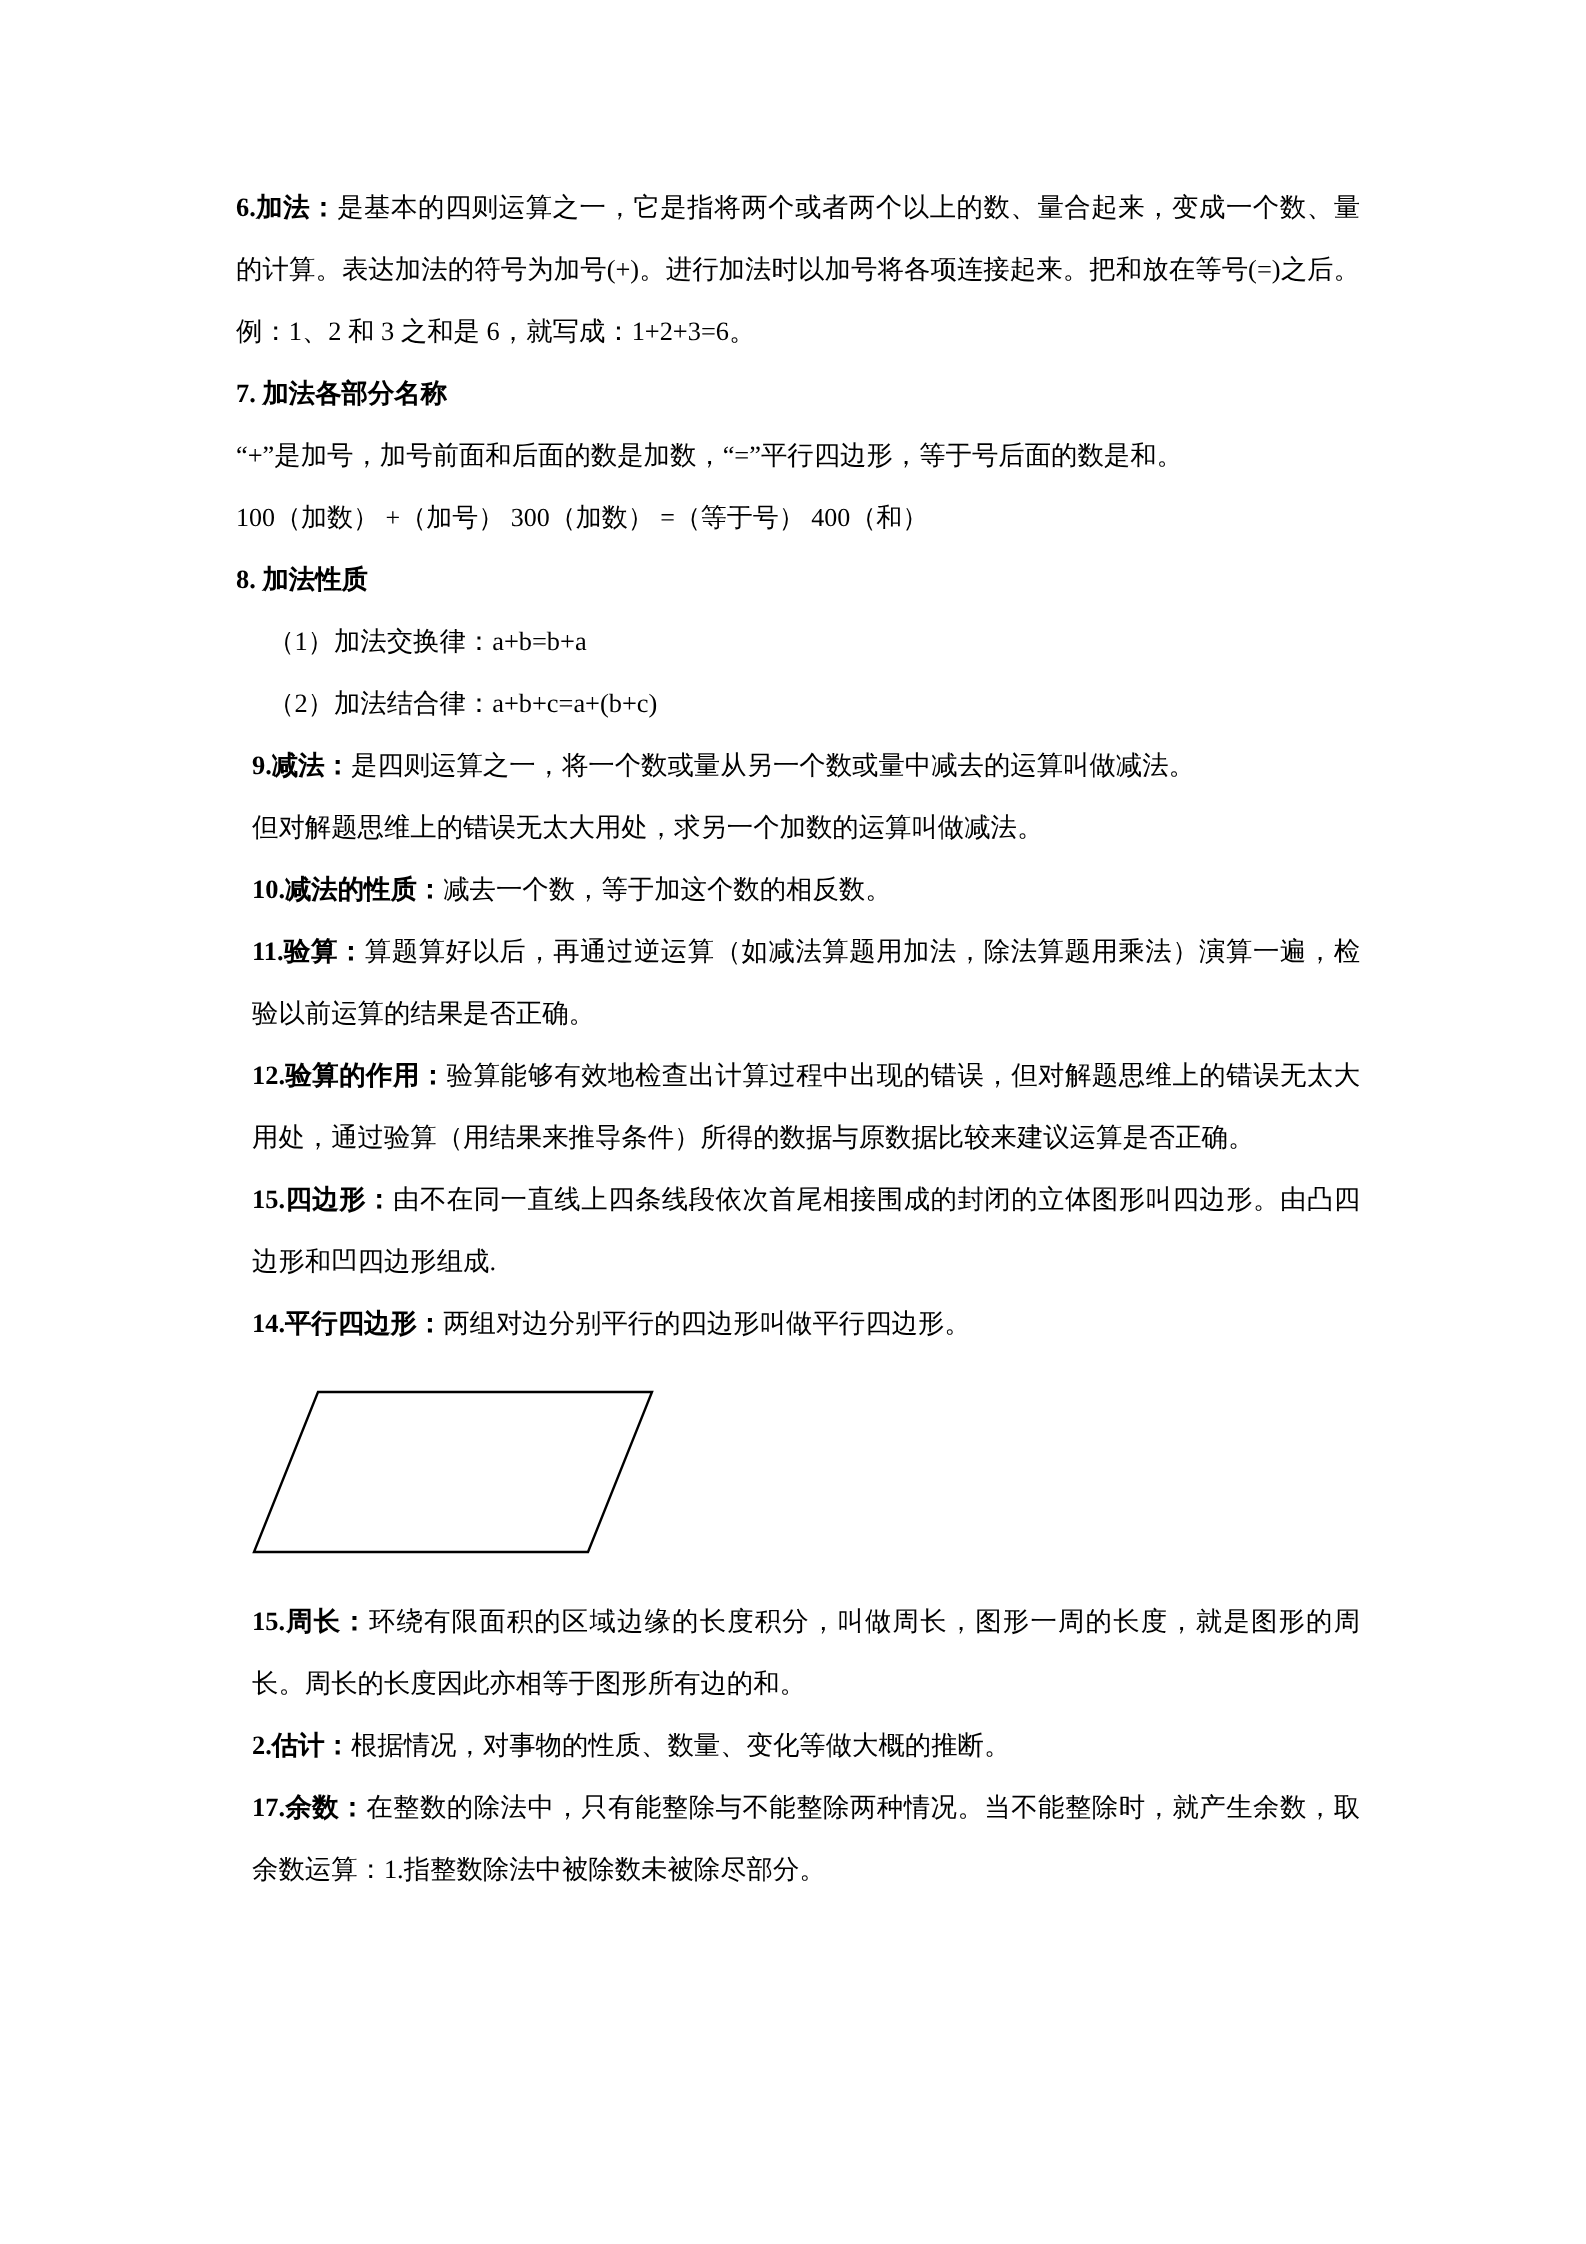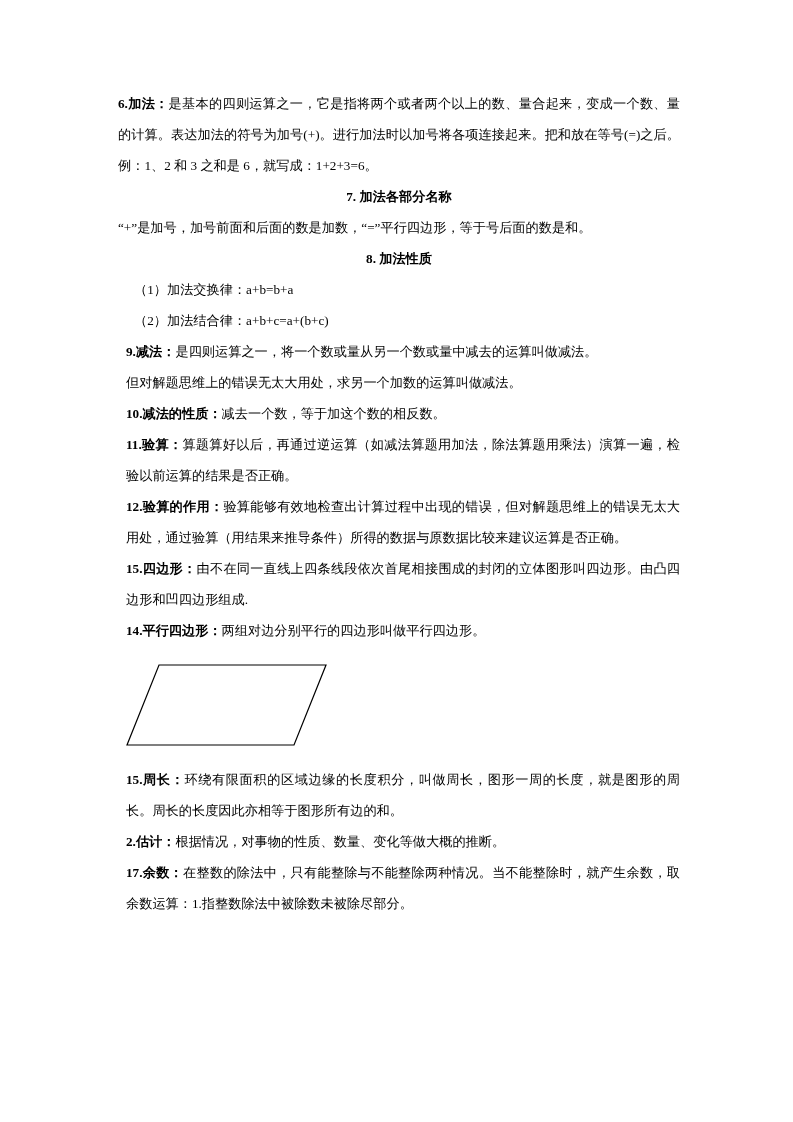--- a/index.html
+++ b/index.html
@@ -33,21 +33,20 @@
     padding-left: 8px;
   }
   .para.pad2 {
     padding-left: 16px;
   }
   .bold-head {
     font-weight: bold;
     font-size: 13.2px;
     line-height: 31px;
     margin: 0;
-    text-align: center;
   }
   .lbl {
     font-weight: bold;
   }
   .formula {
     font-size: 13px;
     line-height: 31px;
     margin: 0;
   }
   .shape-wrap {
@@ -64,20 +63,21 @@
 <body>
 
 <div class="page">
 
   <p class="para"><span class="lbl">6.加法：</span><span>是基本的四则运算之一，它是指将两个或者两个以上的数、量合起来，变成一个数、量的计算。表达加法的符号为加号(+)。进行加法时以加号将各项连接起来。把和放在等号(=)之后。  例：1、2 和 3 之和是 6，就写成：1+2+3=6。</span></p>
 
   <p class="bold-head pad1">7. 加法各部分名称</p>
 
   <p class="para">“+”是加号，加号前面和后面的数是加数，“=”平行四边形，等于号后面的数是和。</p>
 
+  <p class="formula pad1">100（加数）  +（加号）  300（加数）  =（等于号）  400（和）</p>
 
   <p class="bold-head pad1">8. 加法性质</p>
 
   <p class="para pad2">（1）加法交换律：a+b=b+a</p>
 
   <p class="para pad2">（2）加法结合律：a+b+c=a+(b+c)</p>
 
   <p class="para pad1"><span class="lbl">9.减法：</span><span>是四则运算之一，将一个数或量从另一个数或量中减去的运算叫做减法。</span></p>
 
   <p class="para pad1">但对解题思维上的错误无太大用处，求另一个加数的运算叫做减法。</p>

